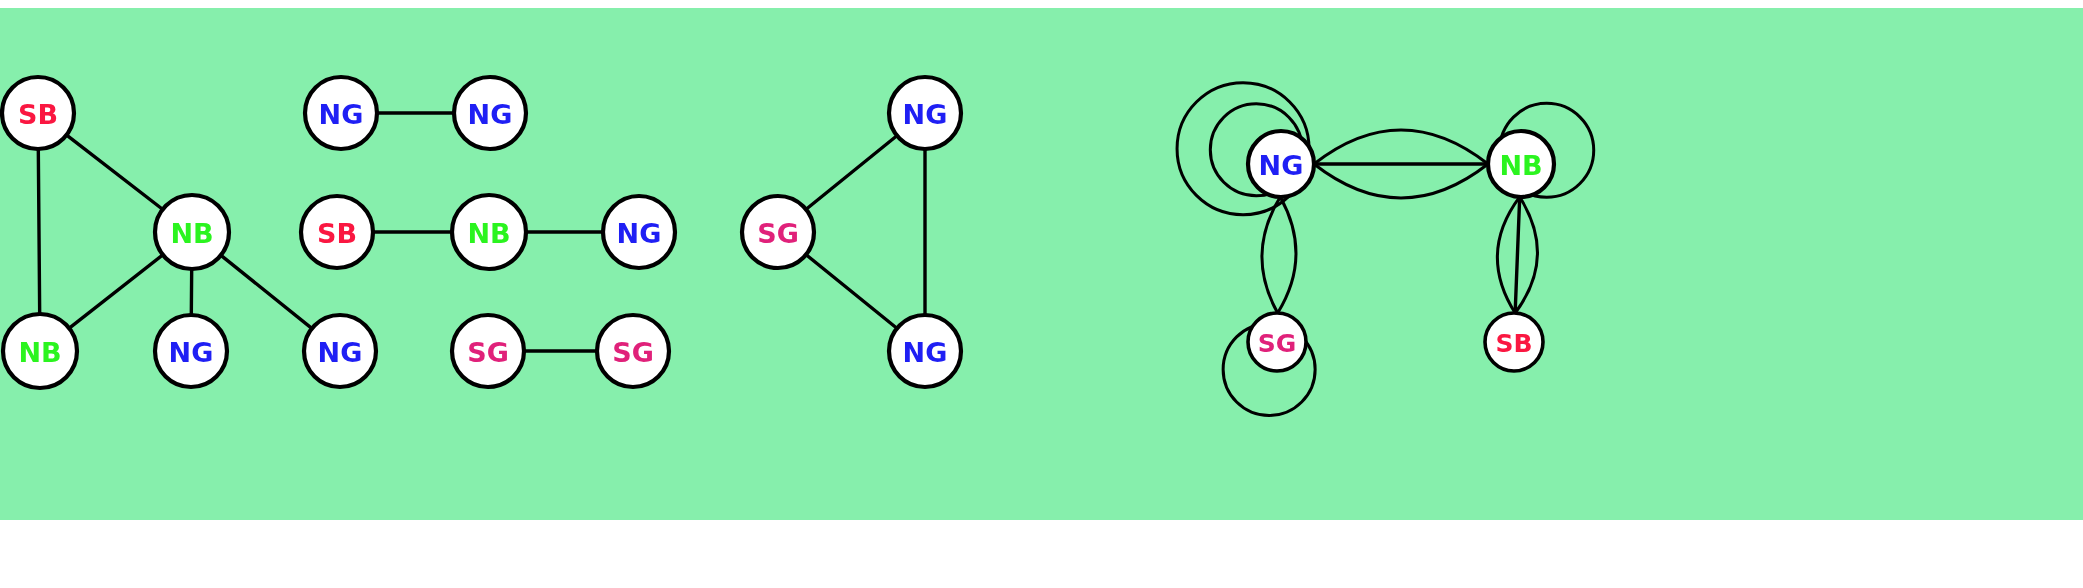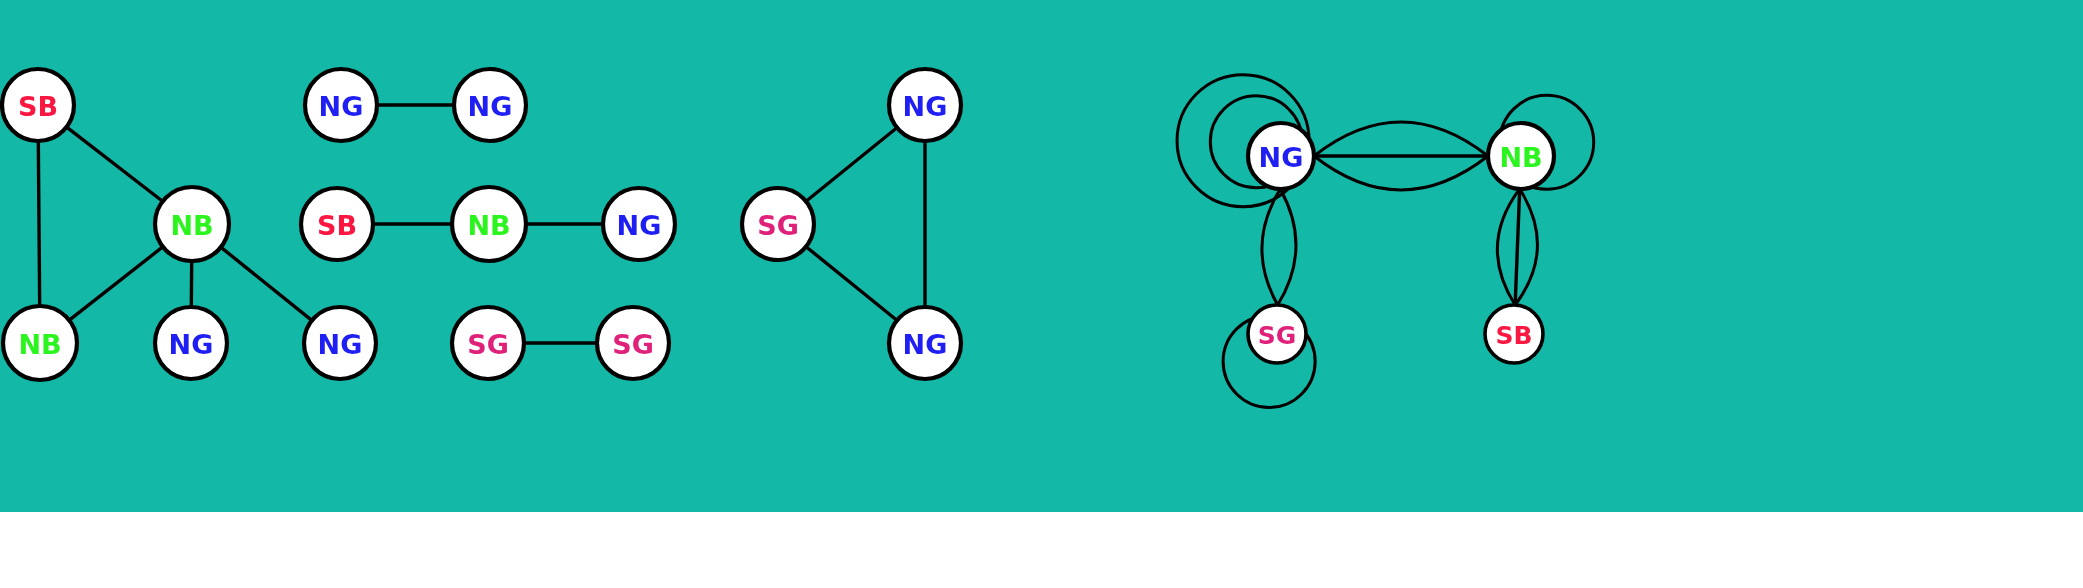--- a/index.html
+++ b/index.html
@@ -1,21 +1,21 @@
 <!DOCTYPE html>
 <html><head>
 <meta charset="utf-8">
 <style>
   html,body{margin:0;padding:0;background:#ffffff;}
   body{
     width:2083px;height:588px;
     font-family:"DejaVu Sans", sans-serif;
     overflow:hidden;
   }
-  #canvas{position:relative;width:2083px;height:512px;background:#14b8a6;}
+  #canvas{position:relative;width:2083px;height:512px;background:#86efac;margin-top:8px;}
   svg.graph-layer{position:absolute;left:0;top:0;width:2083px;height:588px;}
   .node-circle{fill:#ffffff;stroke:#000000;}
   .edge-path{fill:none;stroke:#000000;stroke-linecap:round;}
   .node-label{
     font-family:"DejaVu Sans", sans-serif;
     font-weight:bold;
     text-anchor:middle;
     dominant-baseline:central;
     user-select:none;
   }

